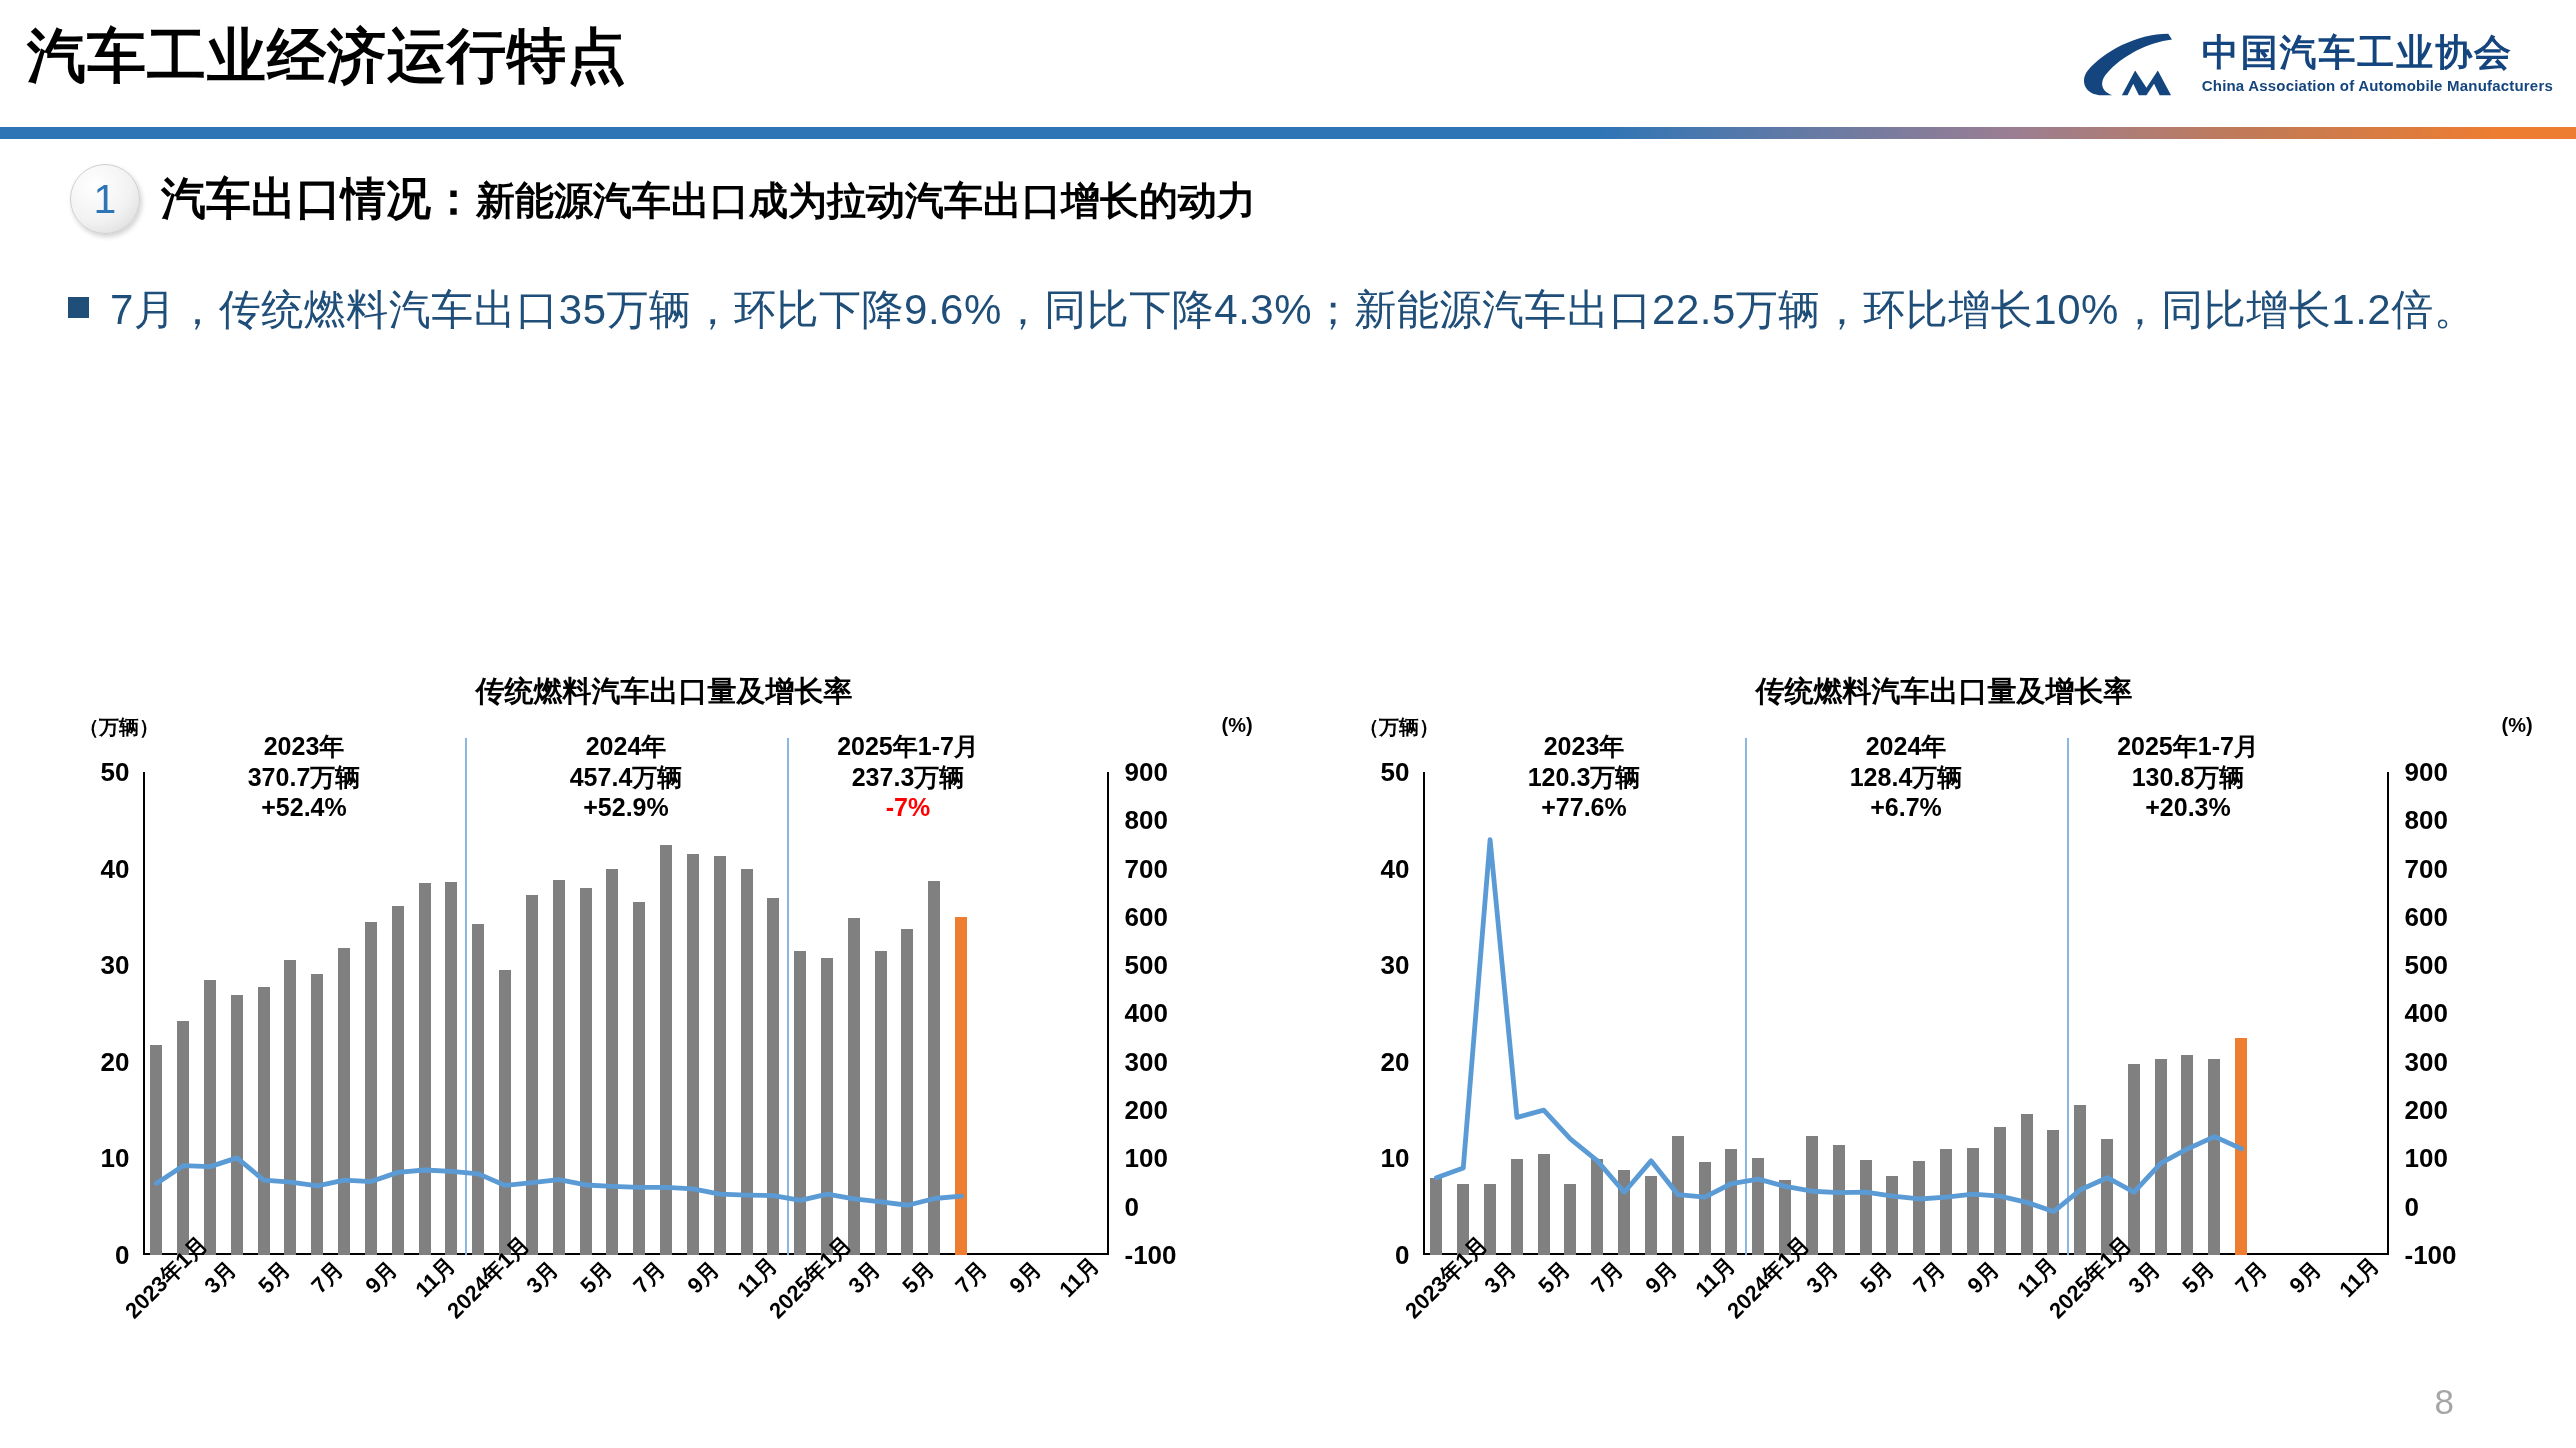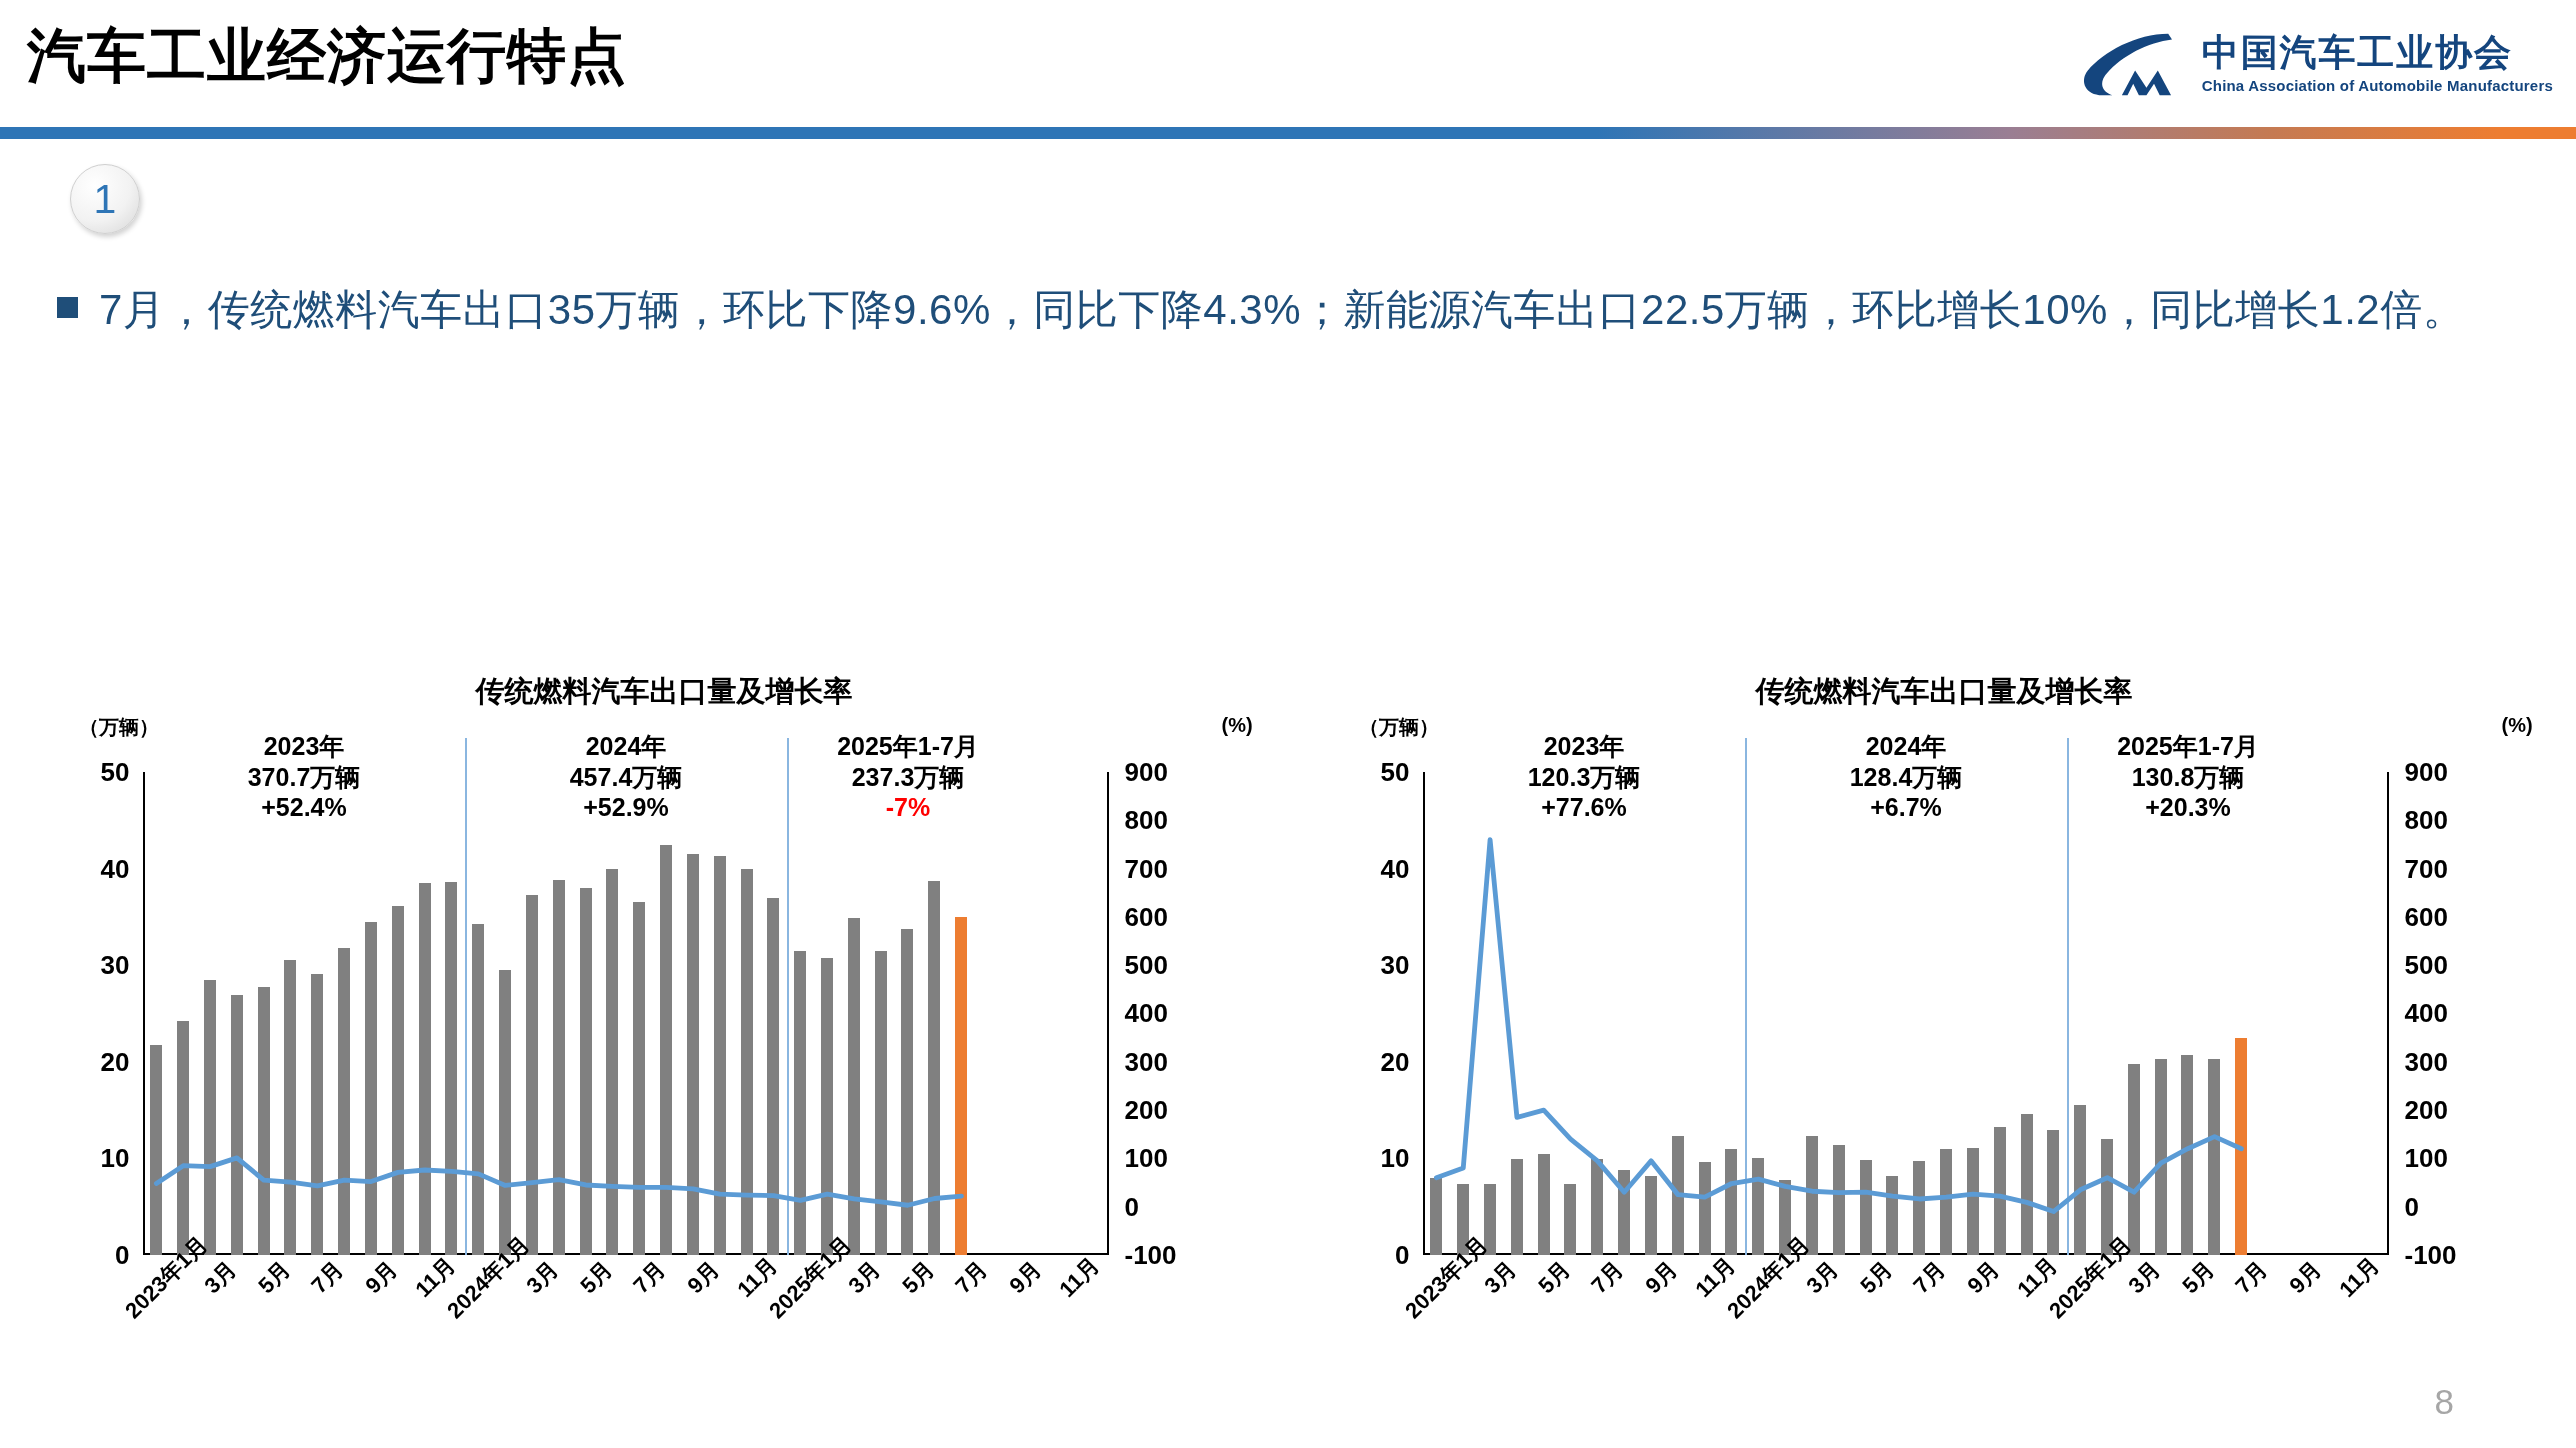--- a/index.html
+++ b/index.html
@@ -34,21 +34,21 @@
     background: radial-gradient(circle at 35% 30%, #ffffff 0%, #f2f2f2 55%, #d6d6d6 100%);
     border: 1.9px solid #cfcfcf;
     box-shadow: 1.9px 2.9px 4.8px rgba(0,0,0,.18);
     display: flex; align-items: center; justify-content: center;
     font-size: 41px; color: #2e75b6; font-weight: 400;
   }
   .sec-title { font-size: 45px; font-weight: 700; color: #000; white-space: nowrap; }
   .sec-title .sub { font-size: 39px; }
 
   
-  .bullets { position: absolute; left: 57px; top: 280px; width: 2434px; }
+  .bullets { position: absolute; left: 68px; top: 280px; width: 2434px; }
   .bullet { display: flex; align-items: flex-start; margin-bottom: 33px; }
   .bullet-mark { width: 21px; height: 21px; background: #1f4e79; margin-top: 17.4px; margin-right: 21px; flex: none; }
   .bullet-text {
     font-size: 42px; line-height: 1.45; color: #1f4e79; font-weight: 400;
     letter-spacing: 0.5px;
   }
 
   
   .chart { position: absolute; top: 666px; width: 1241px; height: 715px; }
   .chart.left  { left: 29px; }
@@ -116,20 +116,23 @@
       <path d="M44 70 L58 44 L70 62 L82 44 L96 70 L84 70 L78 58 L70 70 L62 70 L56 58 L50 70 Z" fill="#14457e"></path>
     </svg>
     <div class="brand-text">
       <div class="brand-cn">中国汽车工业协会</div>
       <div class="brand-en">China Association of Automobile Manufacturers</div>
     </div>
   </div>
 
   <div class="section">
     <div class="sec-num">1</div>
+    <div class="sec-title">
+      <span>汽车出口情况：</span><span class="sub">新能源汽车出口成为拉动汽车出口增长的动力</span>
+    </div>
   </div>
 
   <div class="bullets">
     <div class="bullet">
       <span class="bullet-mark"></span>
       <span class="bullet-text">7月，传统燃料汽车出口35万辆，环比下降9.6%，同比下降4.3%；新能源汽车出口22.5万辆，环比增长10%，同比增长1.2倍。</span>
     </div>
   </div>
 
   <div class="chart left" id="chart-0">

